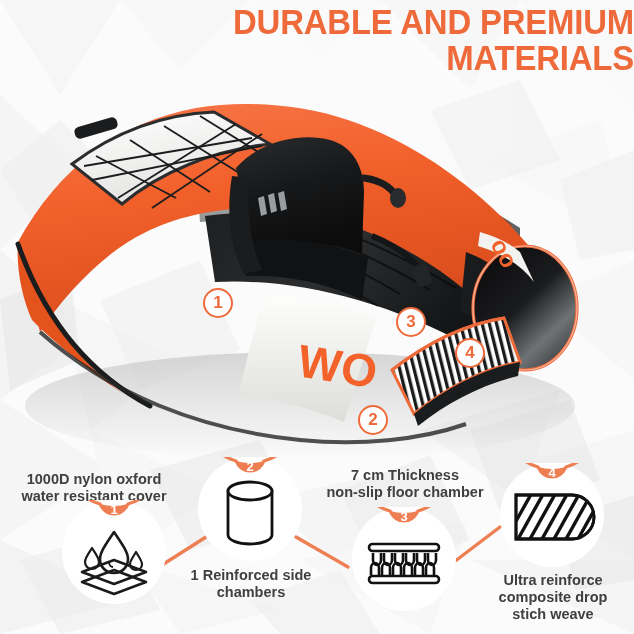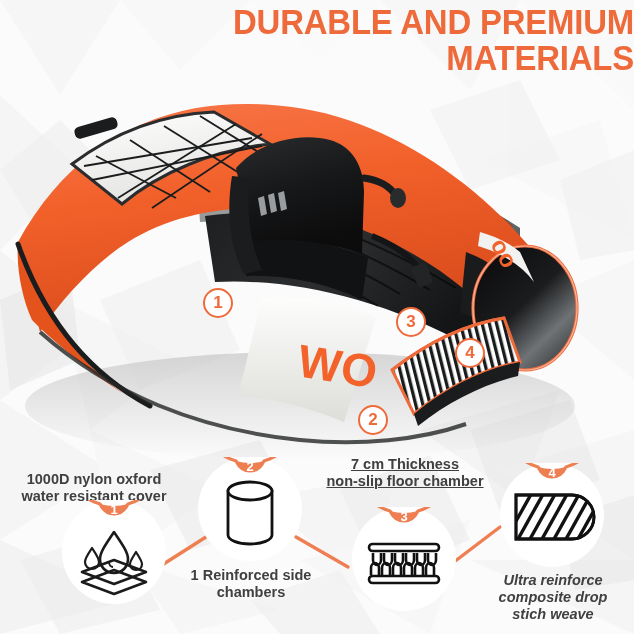--- a/index.html
+++ b/index.html
@@ -127,25 +127,25 @@
   .f1 .fcircle { left: 62px; top: 45px; }
   .f1 .fnum { left: 62px; top: 47px; }
   .f1 .fcap { left: 0px; top: 16px; width: 188px; }
   
   .f2 .fcircle { left: 198px; top: 2px; }
   .f2 .fnum { left: 198px; top: 4px; }
   .f2 .fcap { left: 148px; top: 112px; width: 206px; }
   
   .f3 .fcircle { left: 352px; top: 52px; }
   .f3 .fnum { left: 352px; top: 54px; }
-  .f3 .fcap { left: 296px; top: 1px; width: 218px; text-decoration: underline; }
+  .f3 .fcap { left: 296px; top: 12px; width: 218px; }
   
   .f4 .fcircle { left: 500px; top: 8px; }
   .f4 .fnum { left: 500px; top: 10px; }
-  .f4 .fcap { left: 486px; top: 117px; width: 134px; font-style: italic; }
+  .f4 .fcap { left: 486px; top: 117px; width: 134px; }
 </style>
 </head>
 <body>
 
 <div id="poster">
 
   <svg id="bg-poly" viewBox="0 0 634 634" preserveAspectRatio="none">
     <rect x="0" y="0" width="634" height="634" fill="#fbfbfb"></rect>
     <g opacity="0.85">
       <polygon points="0,0 120,0 60,95" fill="#f6f6f6"></polygon>

